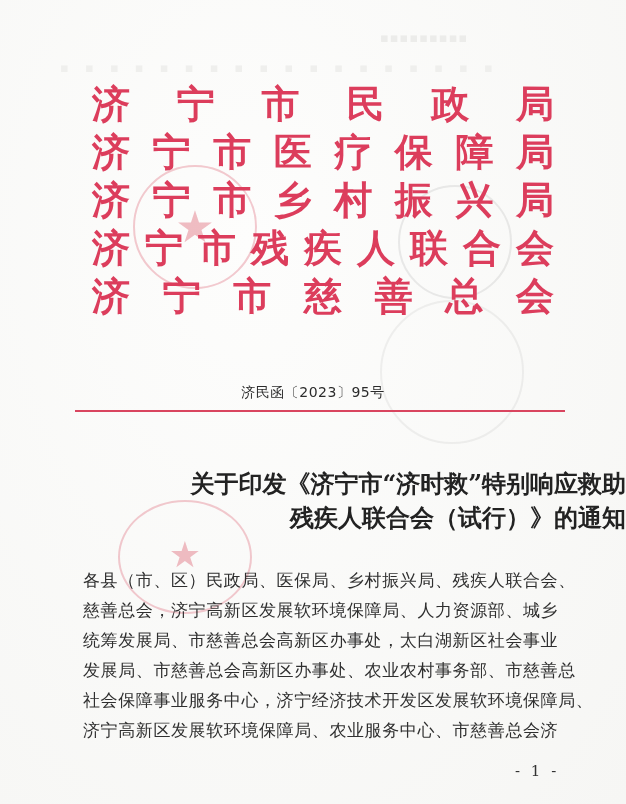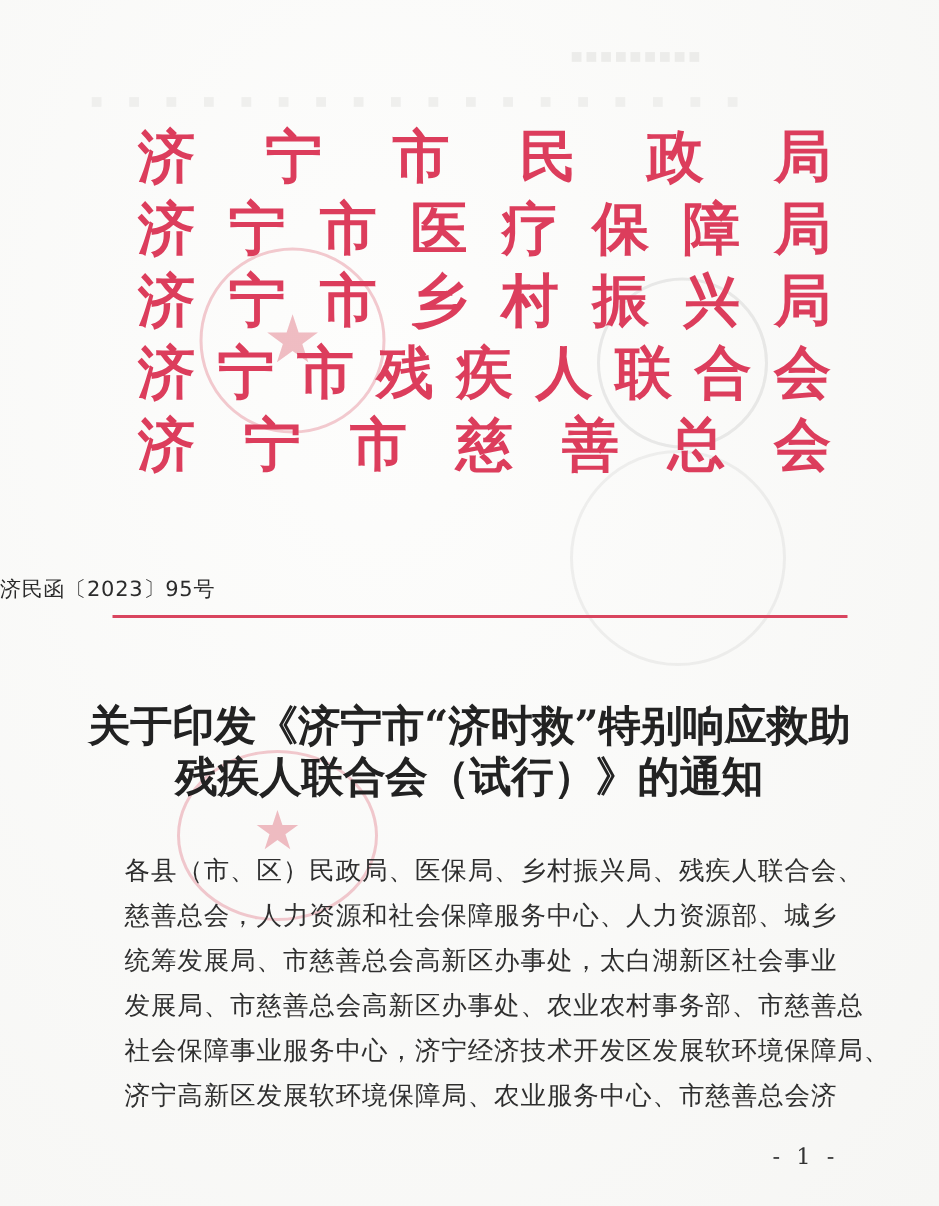--- a/index.html
+++ b/index.html
@@ -29,30 +29,30 @@
     .agencies { position: absolute; left: 92px; top: 80px; width: 462px; }
     .agency-row {
       display: flex; justify-content: space-between;
       height: 48px; line-height: 48px;
       font-family: "DejaVu Sans", "Liberation Sans", sans-serif;
       font-weight: bold; font-size: 38px; color: #dc3d5c;
     }
     .agency-row span { display: inline-block; }
 
     .doc-number {
-      position: absolute; left: 0; width: 626px; top: 384px; 
+      position: absolute; left: 0; width: 626px; top: 384px; text-align: center;
       font-family: "DejaVu Sans", "Liberation Sans", sans-serif;
       font-size: 14px; color: #2b2b2b; letter-spacing: 0.5px;
     }
     .red-rule { position: absolute; left: 75px; top: 410px; width: 490px; height: 2px; background: #d9455f; }
 
     .title {
-      position: absolute; left: 0; width: 626px; top: 467px; text-align: center;
+      position: absolute; left: 0; width: 626px; top: 467px; text-align: right;
       font-family: "DejaVu Serif", "Liberation Serif", serif;
-      font-weight: bold; font-size: 28px; line-height: 34px; color: #222;
+      font-weight: bold; font-size: 24px; line-height: 34px; color: #222;
     }
 
     .body-text {
       position: absolute; left: 83px; top: 566px; width: 484px;
       font-family: Liberation Serif, serif;
       font-size: 17px; line-height: 30px; color: #2f2f2f;
     }
     .body-line { white-space: nowrap; letter-spacing: 0.6px; }
 
     .page-number {
@@ -134,21 +134,21 @@
     <span class="star">★</span>
   </div>
 
   <div class="title">
     <div>关于印发《济宁市“济时救”特别响应救助</div>
     <div>残疾人联合会（试行）》的通知</div>
   </div>
 
   <div class="body-text">
     <div class="body-line">各县（市、区）民政局、医保局、乡村振兴局、残疾人联合会、</div>
-    <div class="body-line">慈善总会，人力资源和社会保障服务中心、人力资源部、城乡</div>
+    <div class="body-line">慈善总会，济宁高新区发展软环境保障局、人力资源部、城乡</div>
     <div class="body-line">统筹发展局、市慈善总会高新区办事处，太白湖新区社会事业</div>
     <div class="body-line">发展局、市慈善总会高新区办事处、农业农村事务部、市慈善总</div>
     <div class="body-line">社会保障事业服务中心，济宁经济技术开发区发展软环境保障局、</div>
     <div class="body-line">济宁高新区发展软环境保障局、农业服务中心、市慈善总会济</div>
   </div>
 
   <div class="page-number">- 1 -</div>
 </div>
 
 </body></html>

